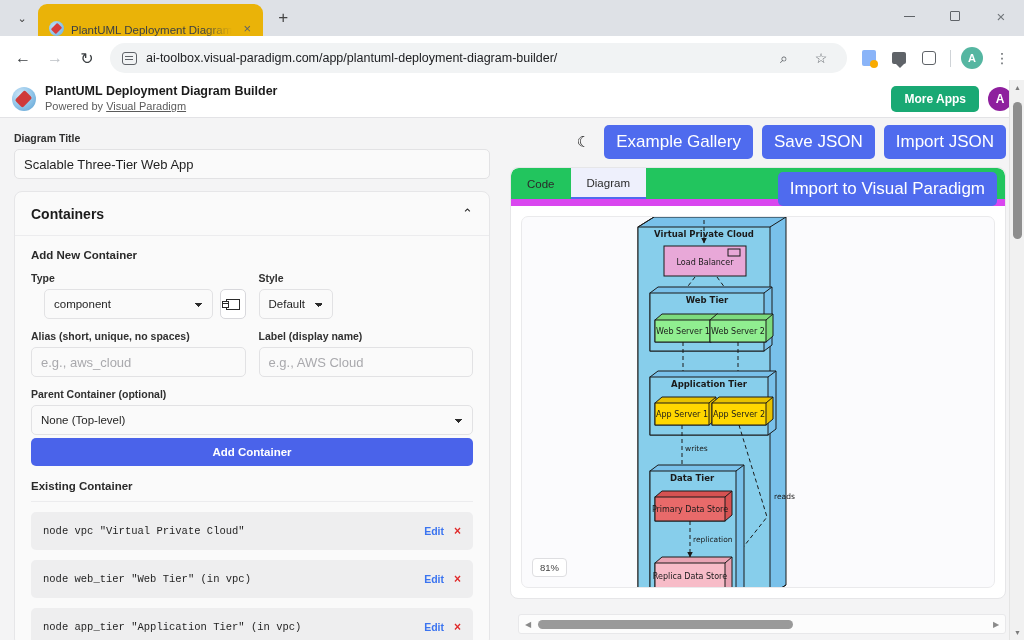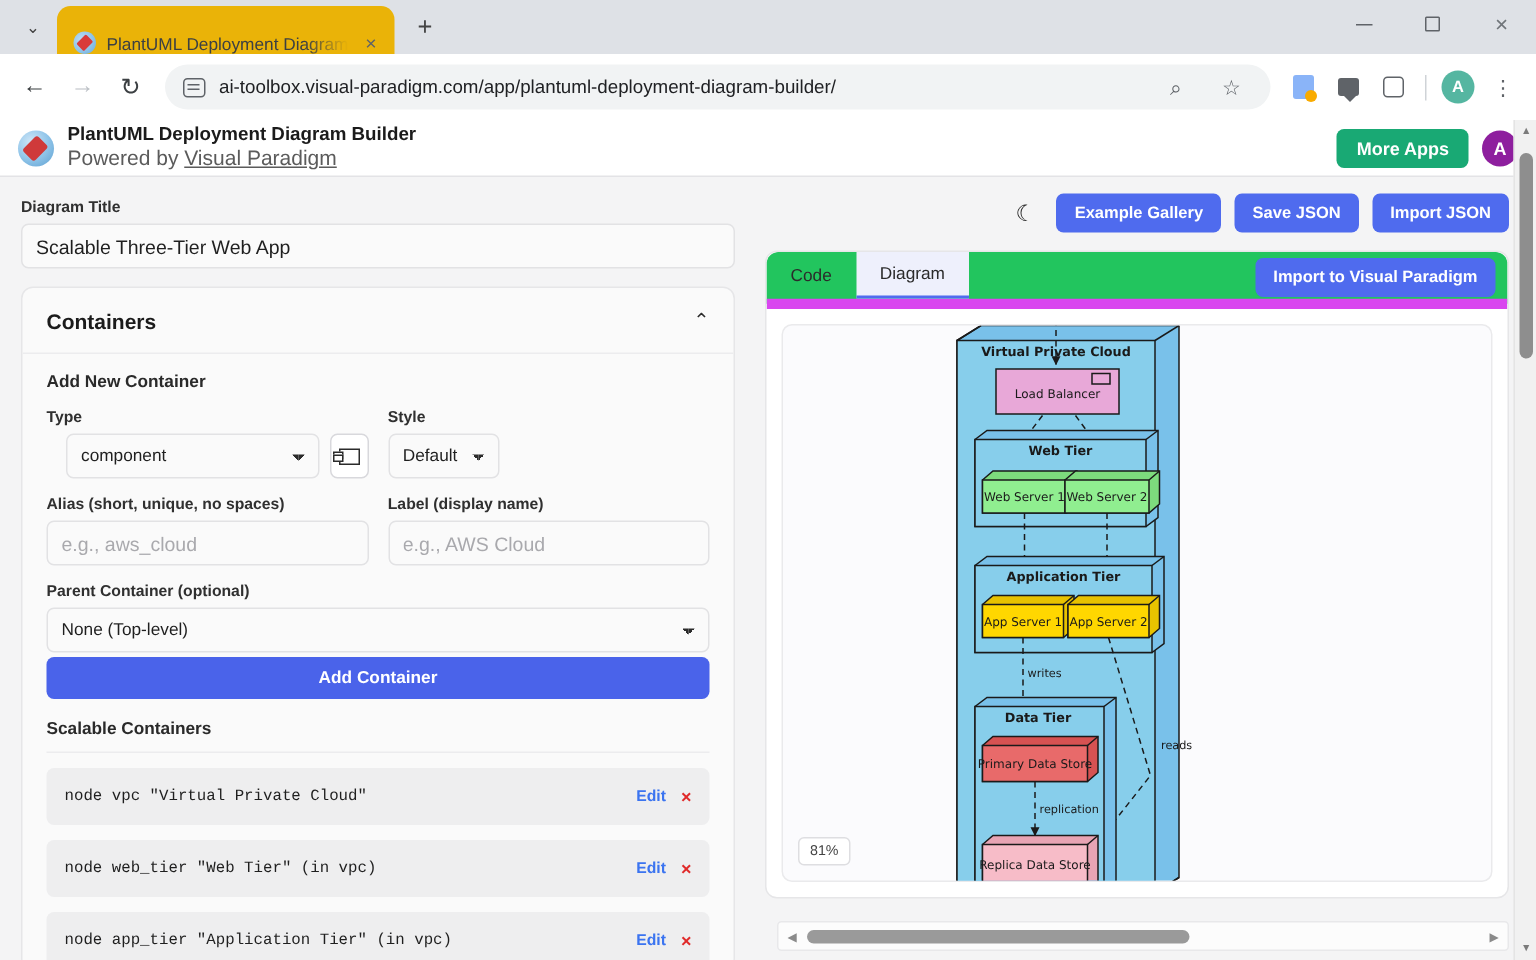--- a/index.html
+++ b/index.html
@@ -101,21 +101,21 @@
     height:38px; background:#fff; border-bottom:1px solid #e3e3e6;
     display:flex; align-items:center; padding:0 12px; gap:9px;
   }
   .vp-logo{ width:24px;height:24px;border-radius:50%;flex:0 0 24px;
     background: radial-gradient(circle at 36% 32%, #cfe6f7 0%, #92c6ea 50%, #5c9fd0 100%);
     position:relative; overflow:hidden; }
   .vp-logo::after{content:"";position:absolute;left:6px;top:5px;width:11px;height:14px;
     background:#cf3a3a;transform:rotate(45deg);border-radius:2px;}
   .hdr-txt{ flex:1; line-height:1.1; }
   .hdr-title{ font-size:12.5px; font-weight:bold; color:#1b1b1b; }
-  .hdr-sub{ font-size:14px; color:#5b5b5b; margin-top:1px; }
+  .hdr-sub{ font-size:11px; color:#5b5b5b; margin-top:1px; }
   .hdr-sub a{ color:#5b5b5b; text-decoration:underline; }
   .more-apps{
     background:#19a974; color:#fff; font-size:12px; font-weight:bold;
     padding:6px 13px; border-radius:5px; border:none; white-space:nowrap;text-align:right;
   }
   .avatar-app{ width:24px;height:24px;border-radius:50%;background:#8e1f9e;color:#fff;
     display:flex;align-items:center;justify-content:center;font-size:12px;font-weight:bold;
     flex:0 0 24px;}
 
   .body-wrap{ display:flex; height:522px; padding:0; position:relative; }
@@ -184,21 +184,21 @@
     color:#1f1f1f; white-space:nowrap; overflow:hidden; }
   .edit-link{ color:#3b74f0; font-size:10.5px; font-weight:bold; }
   .del-x{ color:#e02b2b; font-size:12px; font-weight:bold; }
 
   
   .right-col{ flex:1; padding:9px 18px 0 10px; position:relative; min-width:0; }
   .right-actions{ display:flex; align-items:center; justify-content:flex-end; gap:9px; height:30px;}
   .moon{ color:#1a1a1a; font-size:15px; margin-right:5px; }
   .blue-btn{
     background:#4f6bee; color:#fff; border:none; border-radius:5px;
-    font-size:11px; font-weight:bold; padding:7px 12px; white-space:nowrap;
+    font-size:17px; font-weight:normal; padding:7px 12px; white-space:nowrap;
     font-family:"Liberation Sans", sans-serif;
   }
   .panel{
     margin-top:10px; background:#fff; border:1px solid #e6e6e8; border-radius:8px;
     height:432px; position:relative; overflow:hidden;
   }
   .tabbar{
     height:38px; border-bottom:7px solid #d946ef; display:flex; align-items:stretch;
     position:relative; background:#22c55e; border-radius:8px 8px 0 0;
   }
@@ -354,21 +354,21 @@
 
             <div>
               <div class="field-label">Parent Container (optional)</div>
               <select class="select" style="width:100%">
                 <option>None (Top-level)</option>
               </select>
             </div>
 
             <button class="primary-btn">Add Container</button>
 
-            <div class="existing-title">Scalable Containers</div>
+            <div class="existing-title">Existing Container</div>
 
             <div class="cont-row">
               <span class="cont-code">node vpc "Virtual Private Cloud"</span>
               <span class="edit-link">Edit</span>
               <span class="del-x">×</span>
             </div>
             <div class="cont-row">
               <span class="cont-code">node web_tier "Web Tier" (in vpc)</span>
               <span class="edit-link">Edit</span>
               <span class="del-x">×</span>

